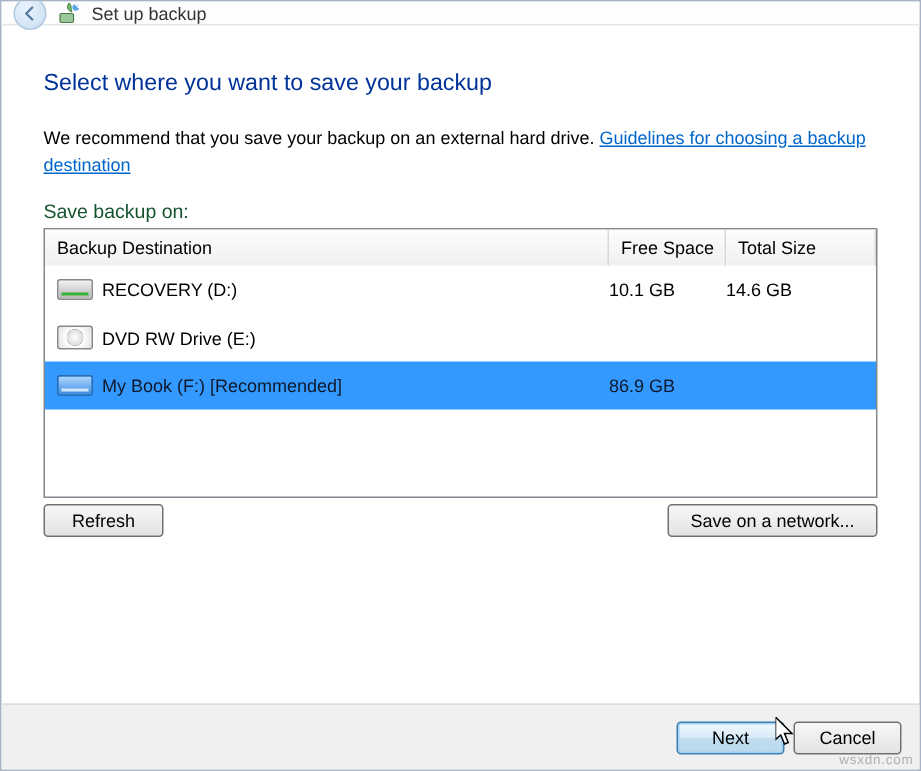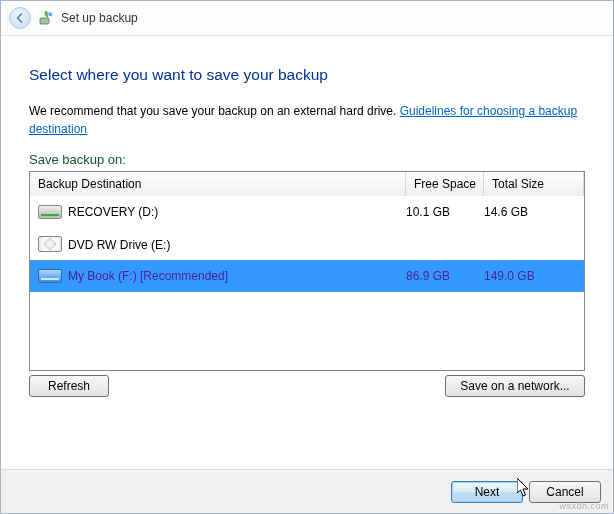--- a/index.html
+++ b/index.html
@@ -1,35 +1,35 @@
 <!DOCTYPE html>
 <html><head>
   <meta charset="utf-8">
   <style>
     * { box-sizing: border-box; margin: 0; padding: 0; font-family: "Segoe UI", Tahoma, sans-serif; }
     body { width: 614px; height: 514px; background: #fff; position: relative; border: 1px solid #a8b4c4; }
     
-    .titlebar { height: 35px; display: flex; align-items: center; padding: 0 8px; gap: 6px; background: #fdfdfd; border-bottom: 1px solid #e4e8ec; }
+    .titlebar { height: 16px; display: flex; align-items: center; padding: 0 8px; gap: 6px; background: #fdfdfd; border-bottom: 1px solid #e4e8ec; }
     .back-btn { width: 22px; height: 22px; border-radius: 50%; border: 1px solid #b0c8e0; background: radial-gradient(circle at 40% 35%, #eaf4fd, #c8ddf0); display: flex; align-items: center; justify-content: center; color: #5a7ba0; font-size: 12px; cursor: default; }
     .title-icon { width: 18px; height: 18px; display: inline-flex; align-items: center; justify-content: center; }
     .title-text { font-size: 12px; color: #333; }
     
     .content { padding: 16px 28px 0 28px; }
     .page-title { font-size: 15.5px; color: #003399; margin: 14px 0 18px 0; font-weight: 400; }
     .recommend { font-size: 12px; color: #000; margin-bottom: 14px; line-height: 1.5; }
     .recommend a { color: #0066cc; text-decoration: underline; }
     
     .save-label { font-size: 13px; color: #14532d; margin-top: 12px; margin-bottom: 4px; }
     
-    .drive-table { border: 1px solid #828790; height: 200px; background: #fff; overflow: hidden; }
+    .drive-table { border: 1px solid #828790; height: 180px; background: #fff; overflow: hidden; }
     .drive-header { display: flex; font-size: 12px; background: linear-gradient(#fdfdfd, #f0f0f0); height: 24px; line-height: 24px; }
     .drive-header .col { border-right: 1px solid #d8d8d8; padding-left: 8px; overflow: hidden; white-space: nowrap; }
     .drive-rows { font-size: 12px; }
     .drive-row { display: flex; align-items: center; height: 32px; cursor: default; }
-    .drive-row.selected { background: #3399ff; color: #4c1d95; }
+    .drive-row.selected { background: #3399ff; color: #0f172a; }
     .col-dest { flex: 0 0 376px; padding-left: 8px; display:flex; align-items:flex-end; gap: 6px; }
     .col-dest-header { flex: 0 0 376px; }
     .col-free { flex: 0 0 78px; }
     .col-total { flex: 1; }
     
     .drive-icon { width: 24px; height: 14px; display:inline-block; }
     .hdd { background: linear-gradient(#f0f0f0,#b8b8b8); border:1px solid #888; border-radius:2px; position:relative; }
     .hdd::after { content:''; position:absolute; left:2px; right:2px; bottom:2px; height:2px; background:#34b233; }
     .hdd-blue { background: linear-gradient(#b0d8ff,#3a8be0); border:1px solid #2a6cb0; border-radius:2px; position:relative; }
     .hdd-blue::after { content:''; position:absolute; left:2px; right:2px; bottom:2px; height:2px; background:#cfe8ff; }
@@ -92,21 +92,20 @@
           </div>
           <div class="col-free"></div>
           <div class="col-total"></div>
         </div>
         <div class="drive-row selected">
           <div class="col-dest">
             <span class="drive-icon hdd-blue"></span>
             <span>My Book (F:) [Recommended]</span>
           </div>
           <div class="col-free">86.9 GB</div>
-          <div class="col-total">149.0 GB</div>
         </div>
       </div>
   </div>
 
   <div class="btn-row">
     <button class="win-btn">Refresh</button>
     <button class="win-btn" style="min-width:140px">Save on a network...</button>
   </div>
 </div>
 

